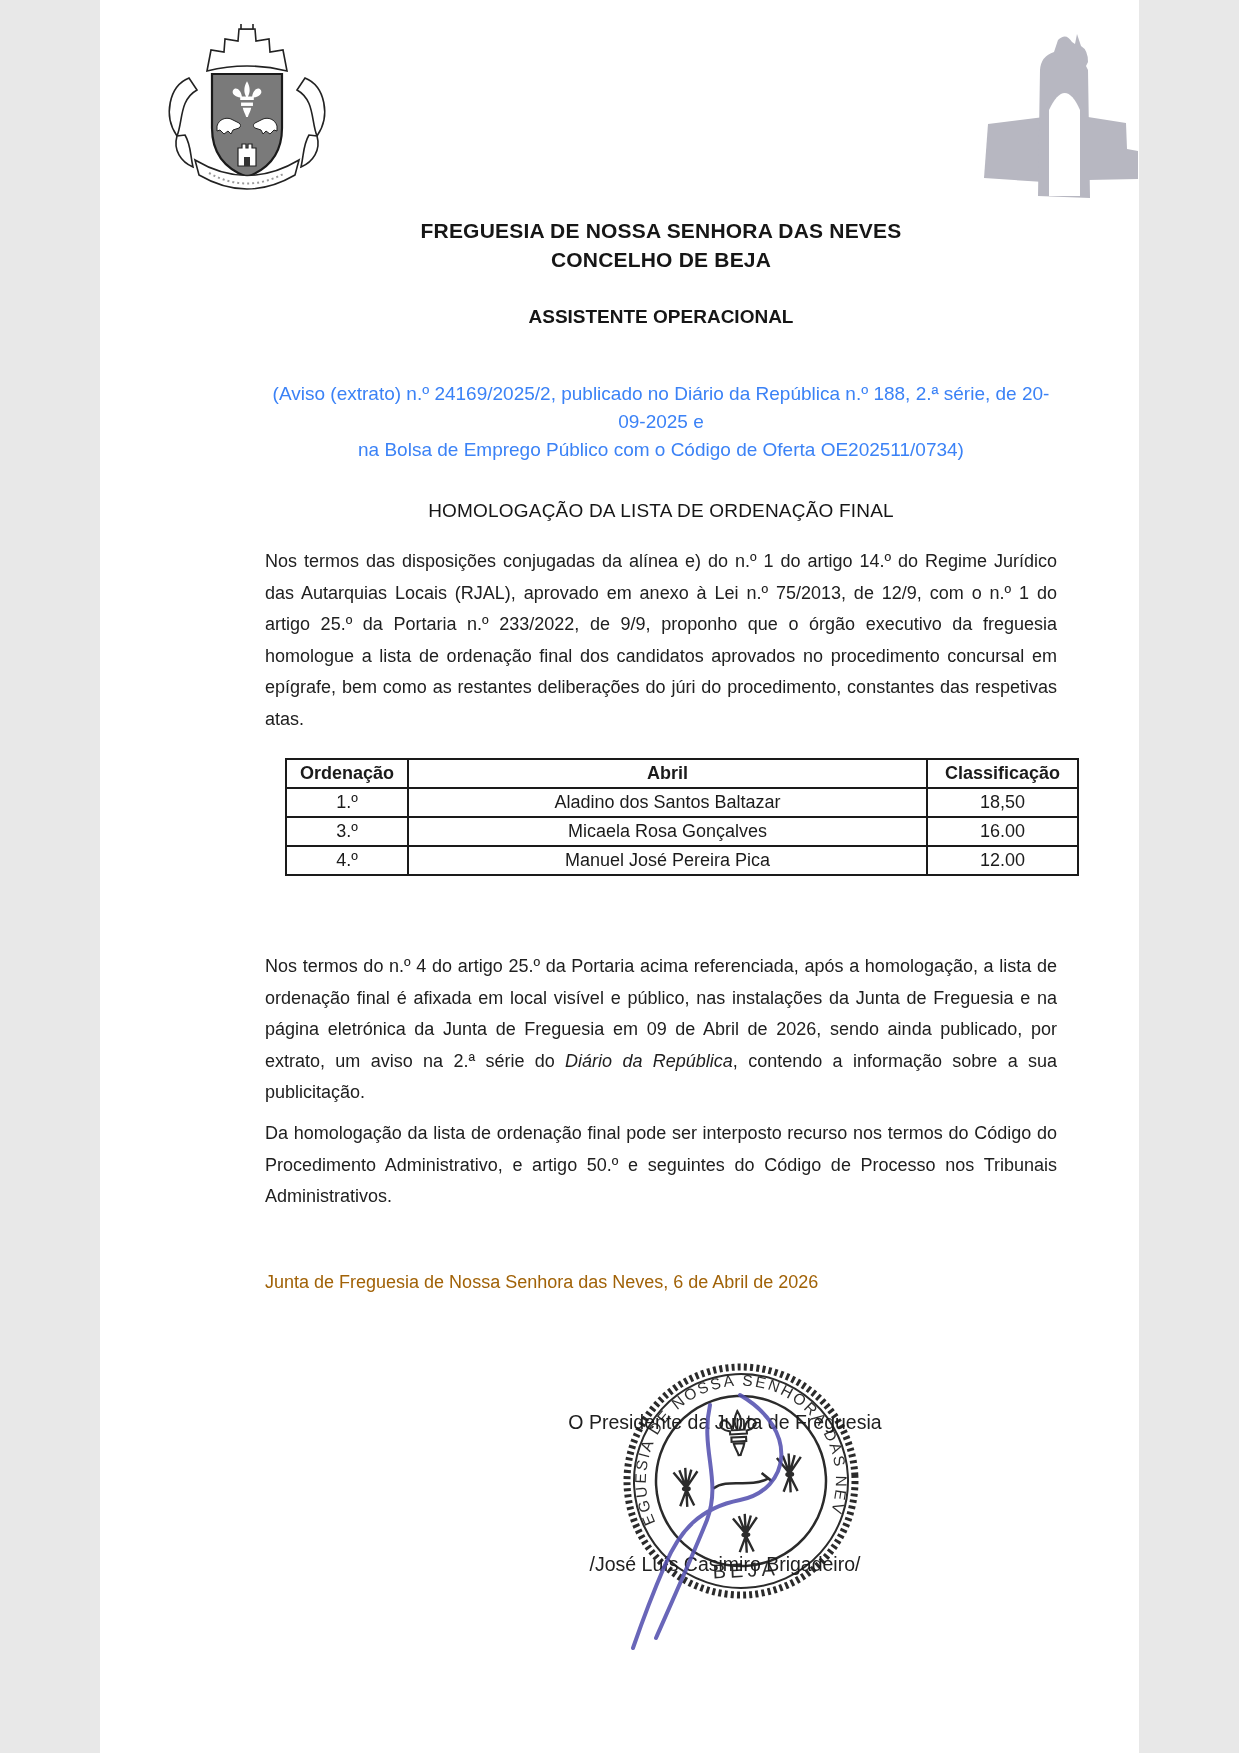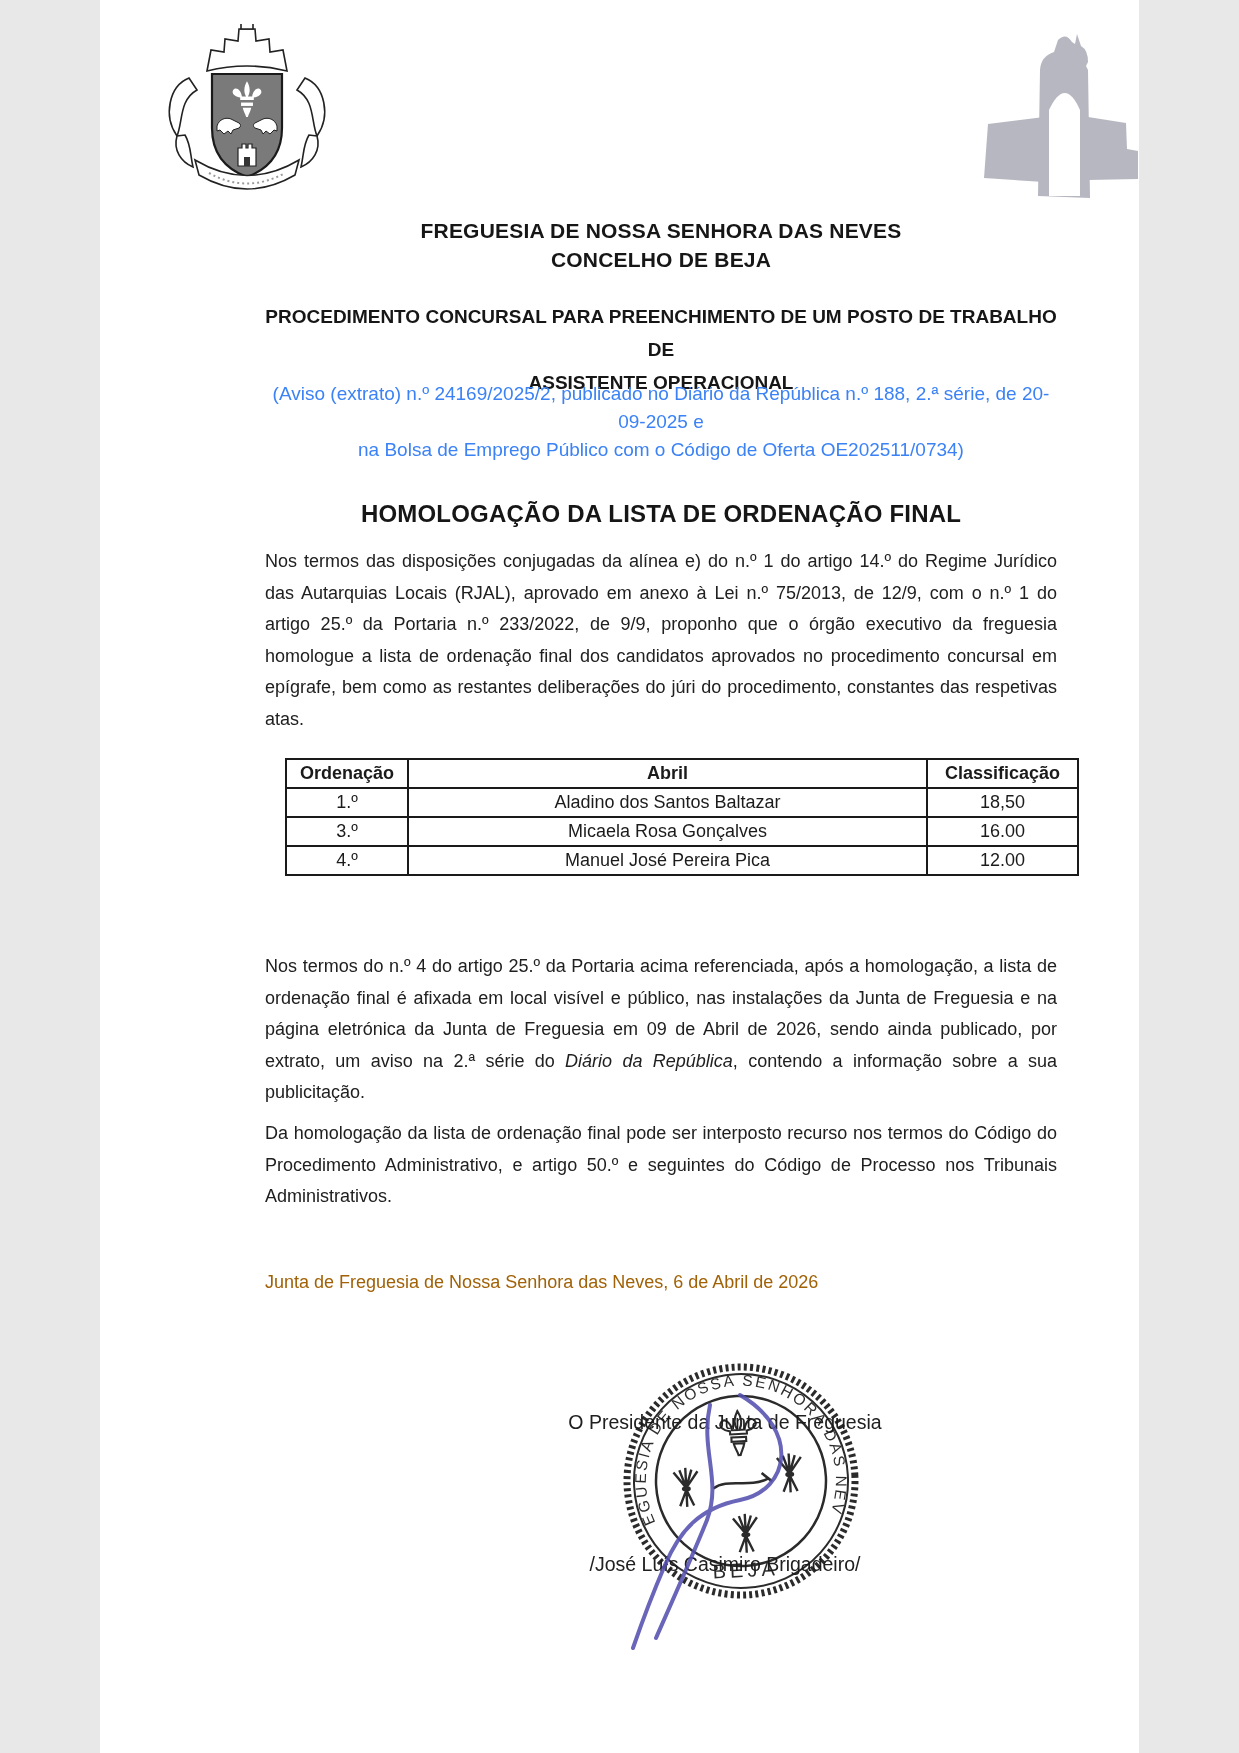--- a/index.html
+++ b/index.html
@@ -22,21 +22,21 @@
     white-space:nowrap;overflow:hidden;
   }
   
   .title{left:165px;top:216px;width:792px;text-align:center;
     font-weight:bold;font-size:21px;line-height:29px;color:#161616;letter-spacing:.2px;}
   .subject{left:165px;top:300px;width:792px;text-align:center;
     font-weight:bold;font-size:19px;line-height:33px;color:#161616;}
   .notice{left:165px;top:380px;width:792px;text-align:center;
     font-size:19px;line-height:28px;color:#3b82f6;}
   .section-title{left:165px;top:500px;width:792px;text-align:center;
-    font-weight:bold;font-size:24px;color:#161616;letter-spacing:.2px;}
+    font-weight:normal;font-size:19px;color:#161616;letter-spacing:.2px;}
   
   .body-par{left:165px;width:792px;margin:0;
     font-size:18px;line-height:31.5px;text-align:justify;color:#202020;}
   .p1{top:546px;}
   .p2{top:951px;}
   .p3{top:1118px;}
   
   .rank-table{left:165px;top:758px;width:792px;border-collapse:collapse;
     font-size:18px;color:#1b1b1b;table-layout:fixed;margin-left:20px;}
   .rank-table th,.rank-table td{
@@ -108,21 +108,20 @@
     <div>Nossa Senhora</div>
     <div>das Neves</div>
   </div>
 
   <div class="abs title">
     <div>FREGUESIA DE NOSSA SENHORA DAS NEVES</div>
     <div>CONCELHO DE BEJA</div>
   </div>
 
   <div class="abs subject">
-    <div>PROCEDIMENTO CONCURSAL PARA PREENCHIMENTO DE UM POSTO DE TRABALHO DE</div>
     <div>ASSISTENTE OPERACIONAL</div>
   </div>
 
   <div class="abs notice">
     <div>(Aviso (extrato) n.º 24169/2025/2, publicado no Diário da República n.º 188, 2.ª série, de 20-09-2025 e</div>
     <div>na Bolsa de Emprego Público com o Código de Oferta OE202511/0734)</div>
   </div>
 
   <div class="abs section-title">HOMOLOGAÇÃO DA LISTA DE ORDENAÇÃO FINAL</div>
 

